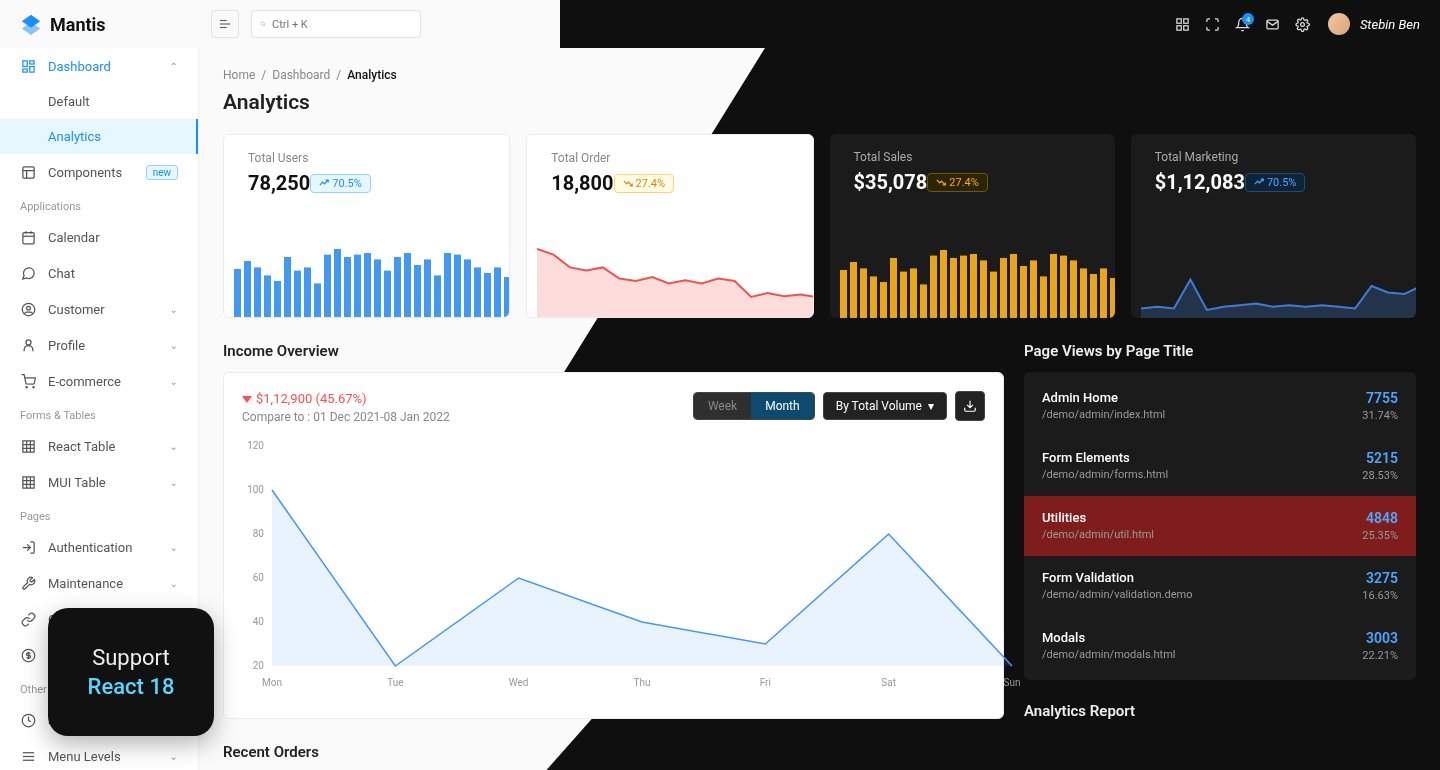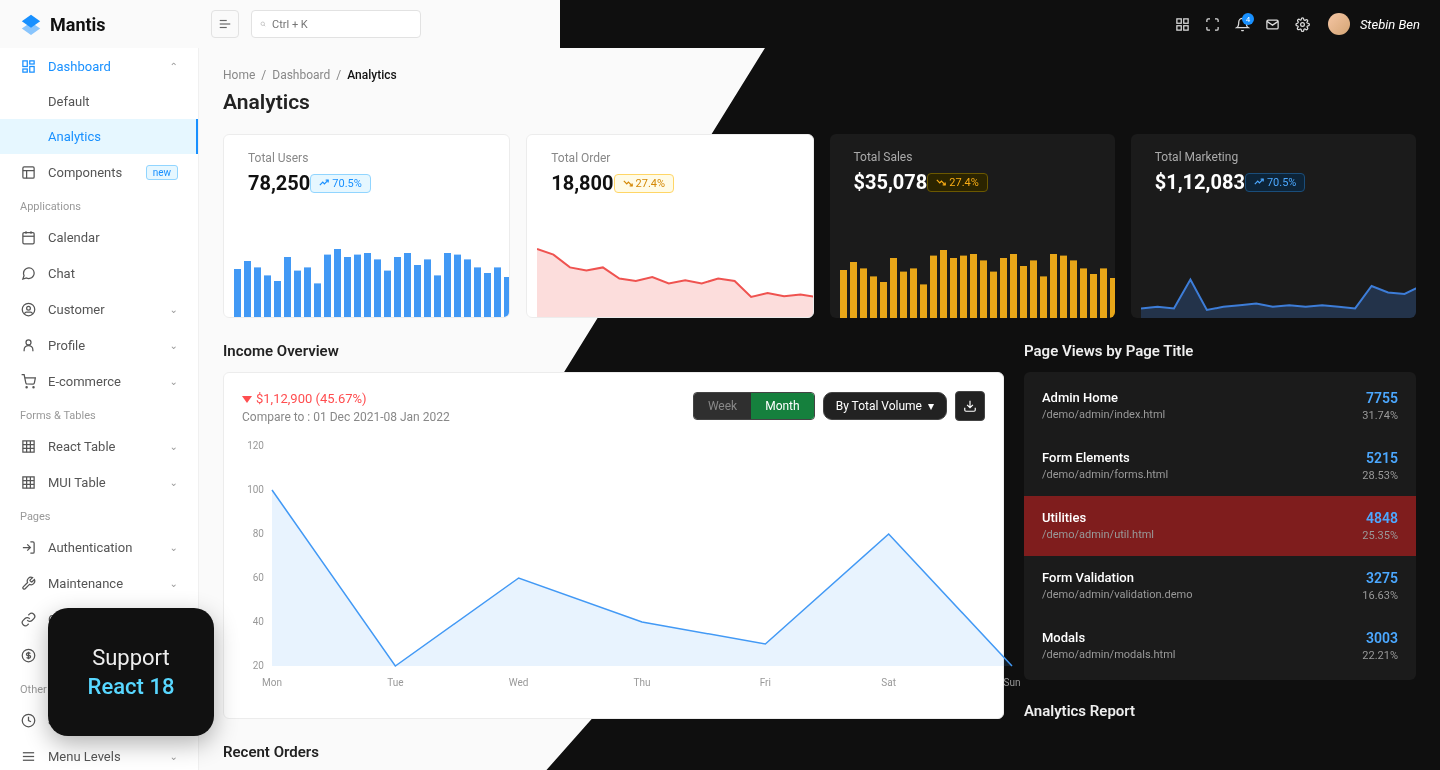--- a/index.html
+++ b/index.html
@@ -55,23 +55,23 @@
 .stat-pill.down-yellow { border: 1px solid #ffd666; color: #d48806; background: #fffbe6; }
 .stat-pill.dark-yellow { border: 1px solid #6b5800; color: #faad14; background: #2b2400; }
 .spark-wrap { position: absolute; left: 10px; right: 10px; bottom: 0; height: 80px; }
 
 .income-card { border-radius: 6px; padding: 18px; position: relative; background: #fff; border: 1px solid #ececec; margin-bottom: 24px; }
 .income-top { }
 .income-neg { color: #ff4d4f; font-size: 13px; display: flex; align-items: center; gap: 4px; }
 .income-compare { color: #888; font-size: 12px; margin-top: 4px; }
 .income-controls { position: absolute; top: 18px; right: 18px; display: flex; gap: 8px; align-items: center; }
 .seg-control { display: flex; border: 1px solid #444; border-radius: 4px; overflow: hidden; }
-.seg-btn { padding: 6px 14px; font-size: 12px; cursor: pointer; color: #fff; background: #15803d; }
+.seg-btn { padding: 6px 14px; font-size: 12px; cursor: pointer; color: #fff; background: #0c4a6e; }
 .seg-btn.inactive { color: #888; background: #2f2f2f; }
-.dropdown-btn { padding: 6px 12px; font-size: 12px; border: 1px solid #444; border-radius: 9px; display: flex; align-items: center; gap: 6px; cursor: pointer; color: #fff; background: #222; }
+.dropdown-btn { padding: 6px 12px; font-size: 12px; border: 1px solid #444; border-radius: 4px; display: flex; align-items: center; gap: 6px; cursor: pointer; color: #fff; background: #222; }
 .dl-btn { width: 30px; height: 30px; border: 1px solid #444; border-radius: 4px; display: flex; align-items: center; justify-content: center; cursor: pointer; color: #fff; background: #222; }
 .income-chart { height: 260px; margin-top: 12px; position: relative; }
 .pv-card { border-radius: 6px; background: #1b1b1b; padding: 4px 0; }
 .pv-row { display: flex; padding: 14px 18px; justify-content: space-between; align-items: flex-start; cursor: pointer; }
 .pv-row.hl { background: #7f1d1d; }
 .pv-title { color: #fff; font-size: 13px; font-weight: 500; }
 .pv-path { color: #999; font-size: 11px; margin-top: 3px; }
 .pv-num { color: #4ca8ff; font-size: 14px; font-weight: 600; text-align: right; }
 .pv-pct { color: #999; font-size: 11px; margin-top: 3px; text-align: right; }
 

